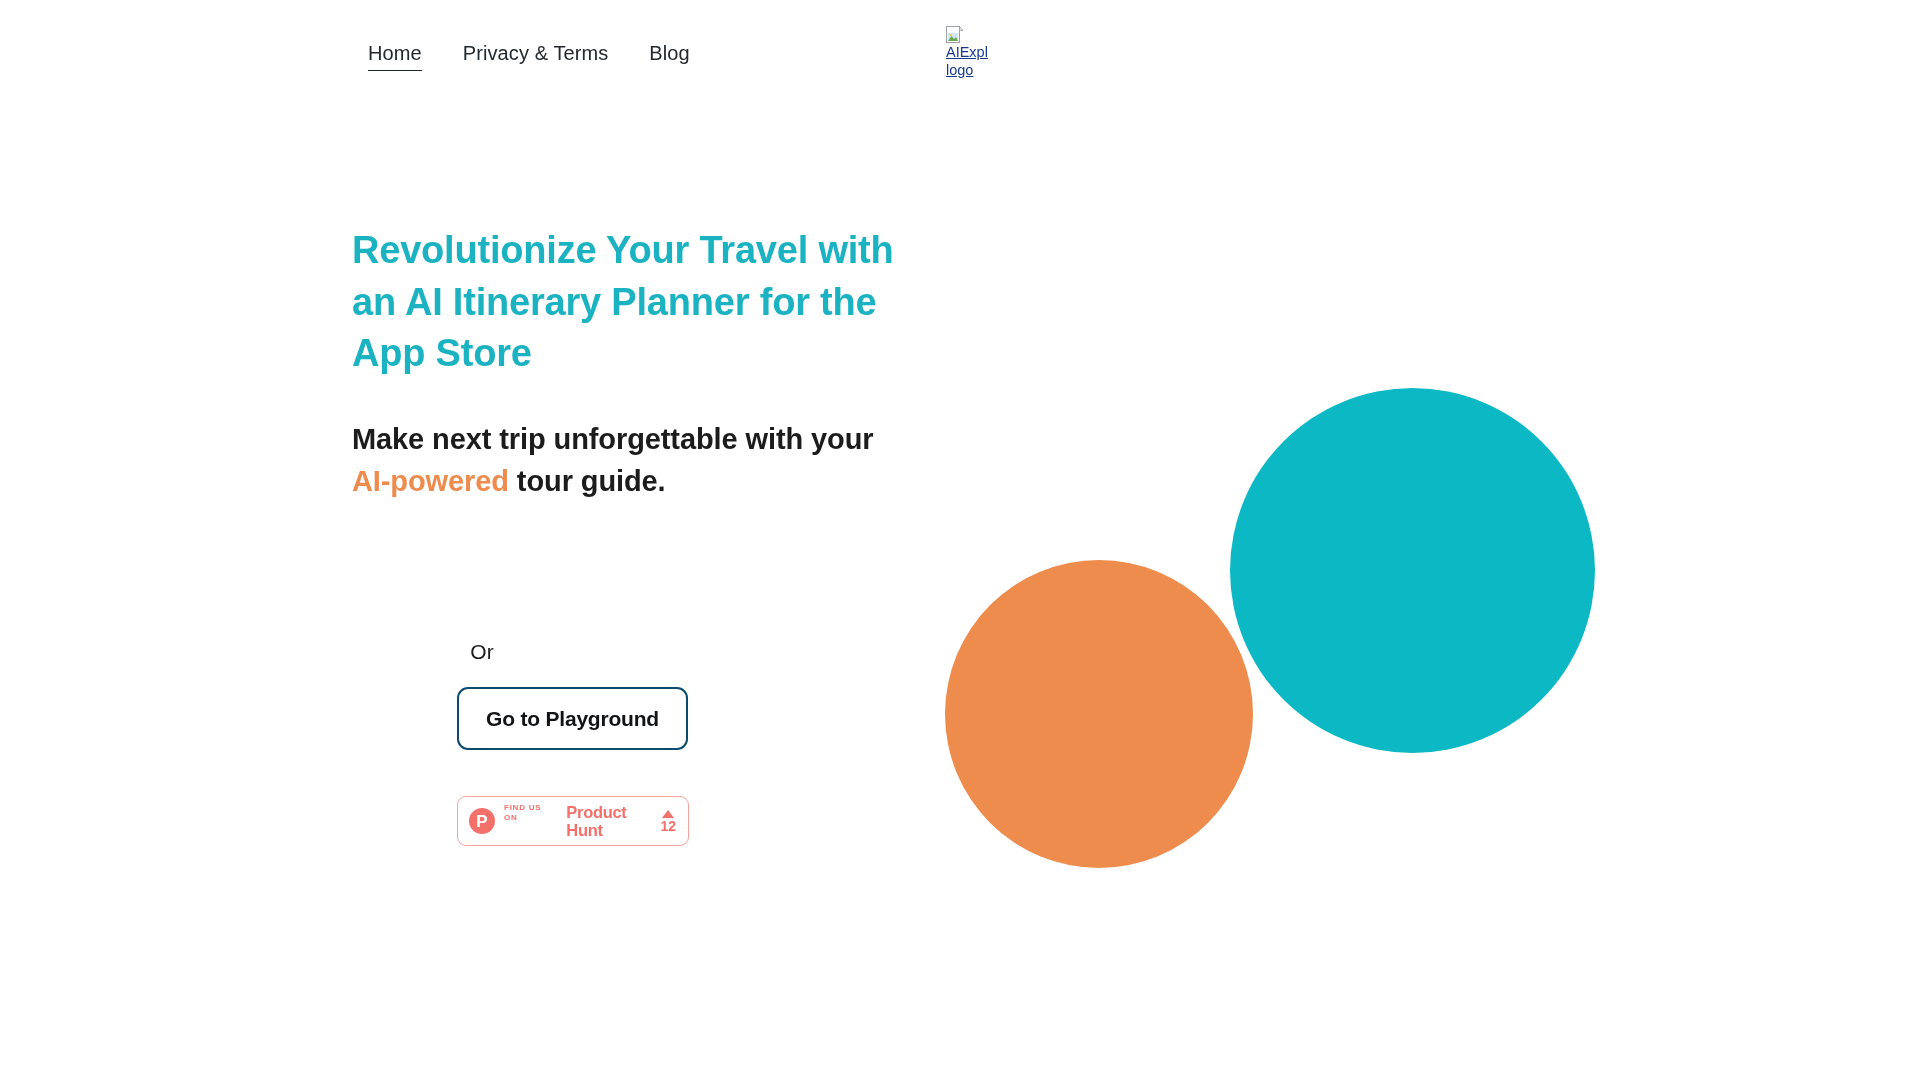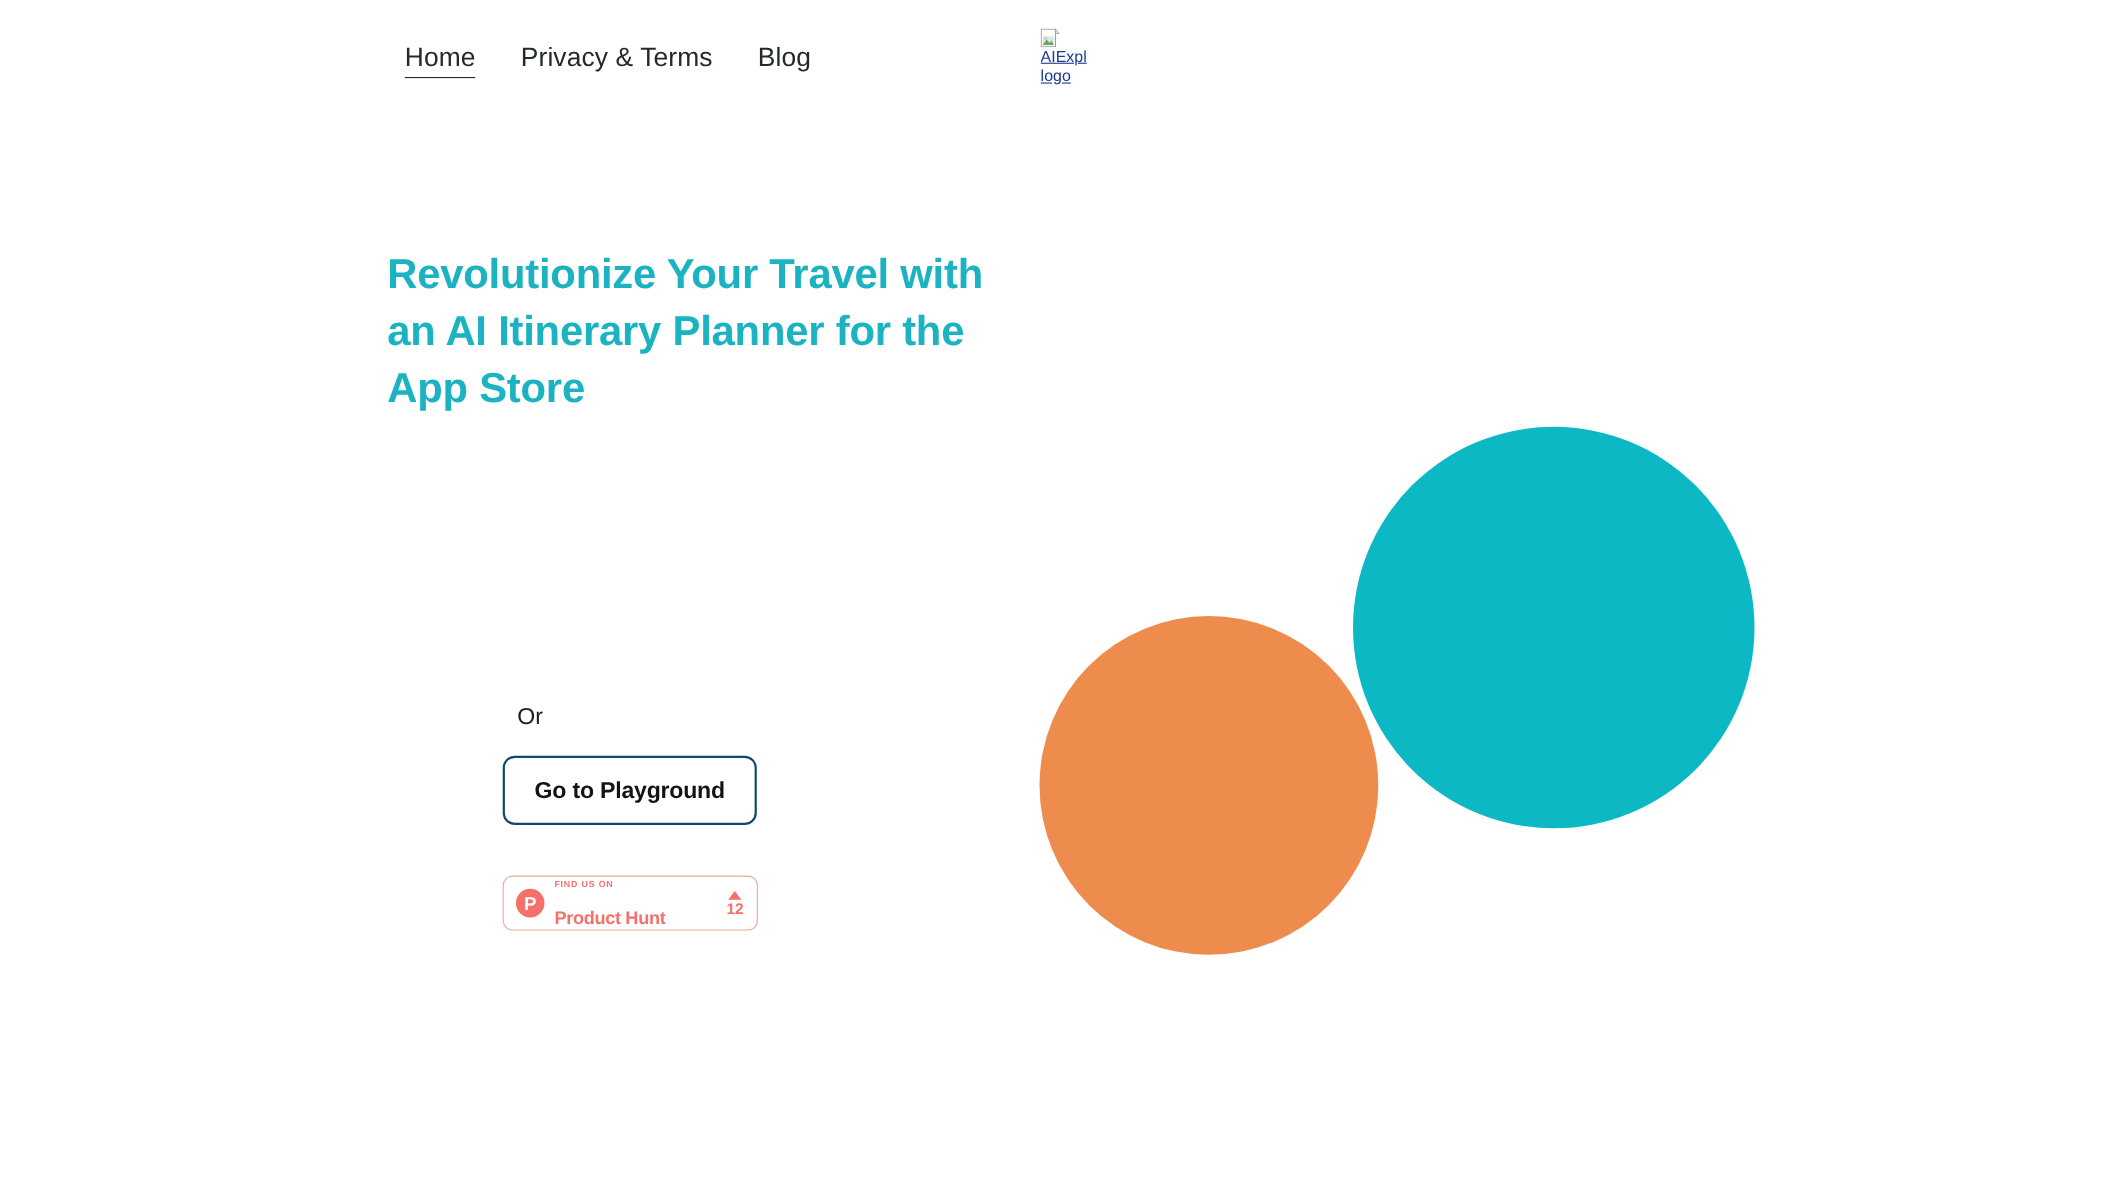--- a/index.html
+++ b/index.html
@@ -13,21 +13,21 @@
 
   
   .header {
     position:absolute; top:0; left:0; width:1920px; height:110px;
   }
   .nav {
     position:absolute; left:368px; top:40px;
     display:flex; align-items:flex-start; gap:41px;
   }
   .nav-link {
-    font-size:24px; color:#24292e; line-height:26px;
+    font-size:20px; color:#24292e; line-height:26px;
     text-decoration:none; white-space:nowrap; letter-spacing:.1px;
   }
   .nav-link.active { border-bottom:1.6px solid #24292e; padding-bottom:4px; }
 
   .logo-slot {
     position:absolute; left:946px; top:26px;
     width:60px; height:60px;
   }
   .broken-img {
     display:flex; flex-direction:column;
@@ -81,21 +81,21 @@
     padding:0 10px 0 11px; gap:9px;
     cursor:pointer; text-decoration:none;
   }
   .ph-logo {
     width:26px; height:26px; border-radius:50%;
     background:#F4706B; flex:0 0 26px;
     display:flex; align-items:center; justify-content:center;
     color:#ffffff; font-size:17px; font-weight:700; line-height:1;
     font-family:"Liberation Sans", sans-serif;
   }
-  .ph-text { display:flex; flex-direction:column; justify-content:center; flex:1 1 auto;gap:17px; }
+  .ph-text { display:flex; flex-direction:row; justify-content:center; flex:1 1 auto;gap:17px; }
   .ph-kicker {
     font-size:8px; font-weight:700; color:#F4706B;
     letter-spacing:.75px; line-height:10px;
   }
   .ph-name {
     font-size:16.5px; font-weight:700; color:#F4706B;
     line-height:18px; letter-spacing:-0.3px;
   }
   .ph-votes {
     display:flex; flex-direction:column; align-items:center;
@@ -142,20 +142,21 @@
         <span class="broken-alt">AIExplo</span>
         <span class="broken-alt l2">logo</span>
       </div>
     </div>
 
   </div>
 
   <div class="hero-left">
     <h1 class="hero-title">Revolutionize Your Travel with an AI Itinerary Planner for the App Store</h1>
 
+    <h2 class="hero-sub"><span>Make next trip unforgettable with your </span><span class="accent">AI-powered</span><span> tour guide.</span></h2>
   </div>
 
   <div class="or-text">Or</div>
 
   <button class="playground-btn">Go to Playground</button>
 
   <a class="ph-badge" href="#">
     <span class="ph-logo">P</span>
     <span class="ph-text">
       <span class="ph-kicker">FIND US ON</span>

